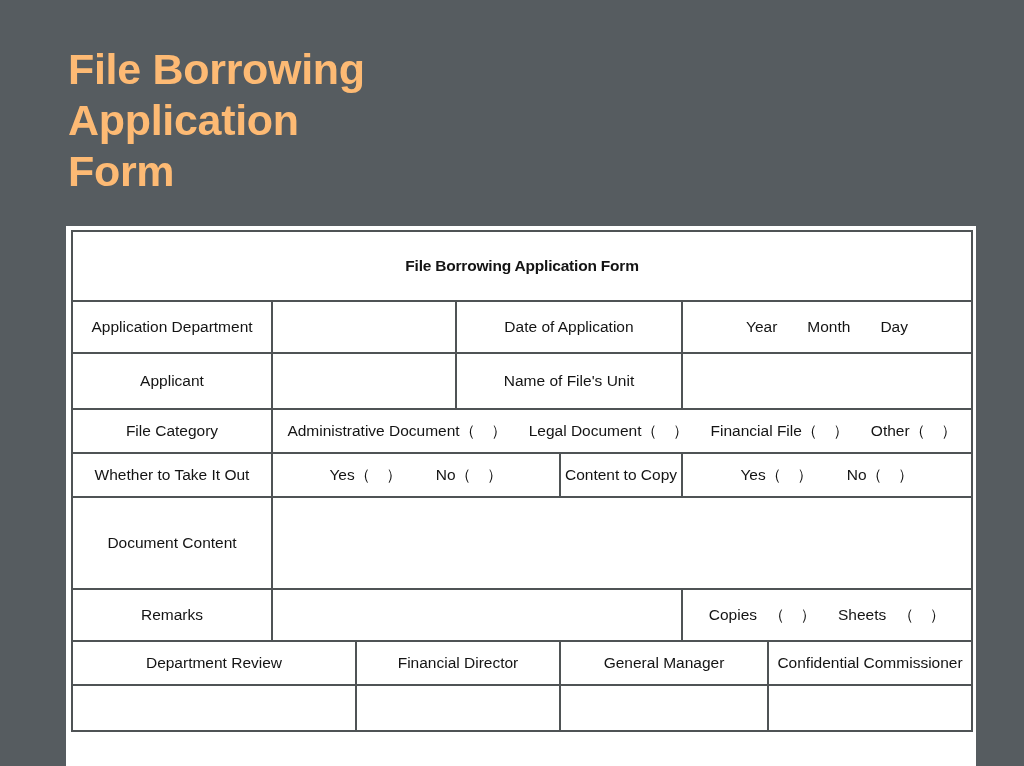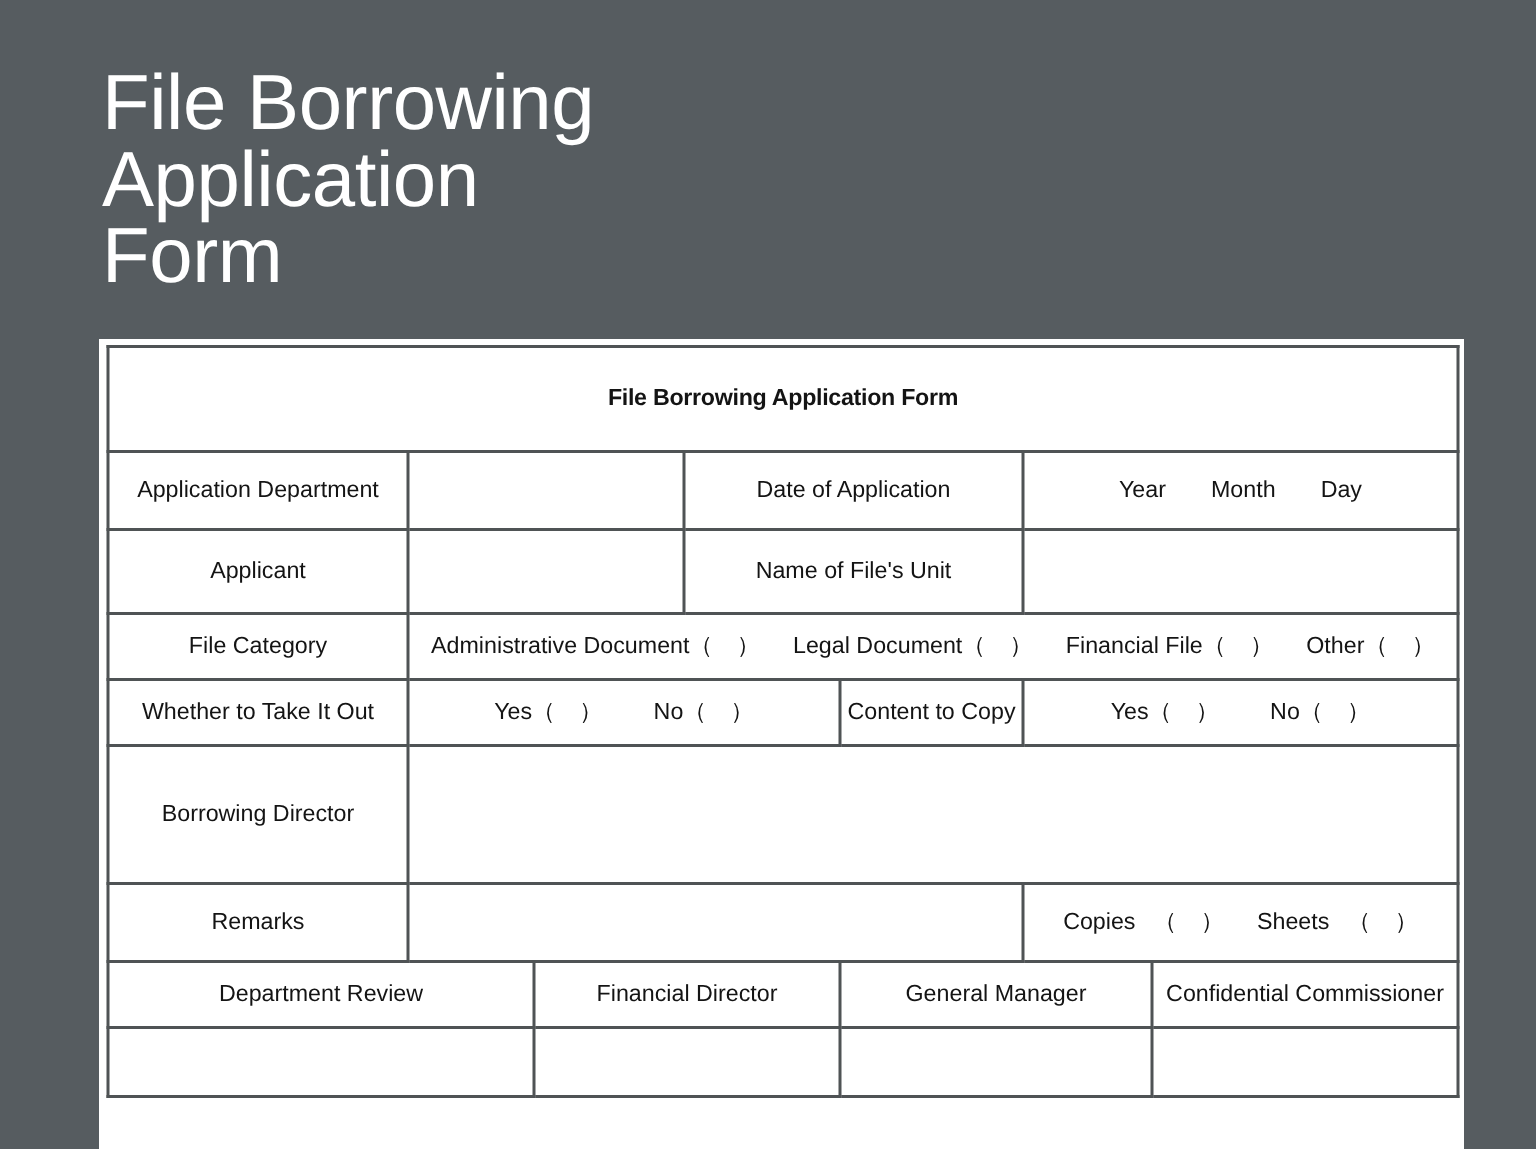--- a/index.html
+++ b/index.html
@@ -19,23 +19,23 @@
     height: 766px;
     background: #565c60;
   }
 
   
   .slide-title {
     position: absolute;
     left: 68px;
     top: 44px;
     width: 620px;
-    color: #ffffff;
-    font-size: 52px;
-    font-weight: normal;
+    color: #fdba74;
+    font-size: 43px;
+    font-weight: bold;
     line-height: 51px;
     letter-spacing: -0.3px;
     white-space: pre-line;
   }
 
   
   .form-card {
     position: absolute;
     left: 66px;
     top: 226px;
@@ -153,21 +153,21 @@
         <td colspan="3">
           <span class="nowrap"><span>Yes</span><span>（</span><span class="paren-gap"></span><span>）</span><span class="sep-lg"></span><span>No</span><span>（</span><span class="paren-gap"></span><span>）</span></span>
         </td>
         <td class="label-cell">Content to Copy</td>
         <td colspan="2">
           <span class="nowrap"><span>Yes</span><span>（</span><span class="paren-gap"></span><span>）</span><span class="sep-lg"></span><span>No</span><span>（</span><span class="paren-gap"></span><span>）</span></span>
         </td>
       </tr>
 
       <tr class="r-cont">
-        <td class="label-cell">Borrowing Director</td>
+        <td class="label-cell">Document Content</td>
         <td colspan="6"></td>
       </tr>
 
       <tr class="r-rem">
         <td class="label-cell">Remarks</td>
         <td colspan="4"></td>
         <td colspan="2">
           <span class="nowrap"><span>Copies</span><span class="sep-sm"></span><span>（</span><span class="paren-gap"></span><span>）</span><span class="sep-md"></span><span>Sheets</span><span class="sep-sm"></span><span>（</span><span class="paren-gap"></span><span>）</span></span>
         </td>
       </tr>

